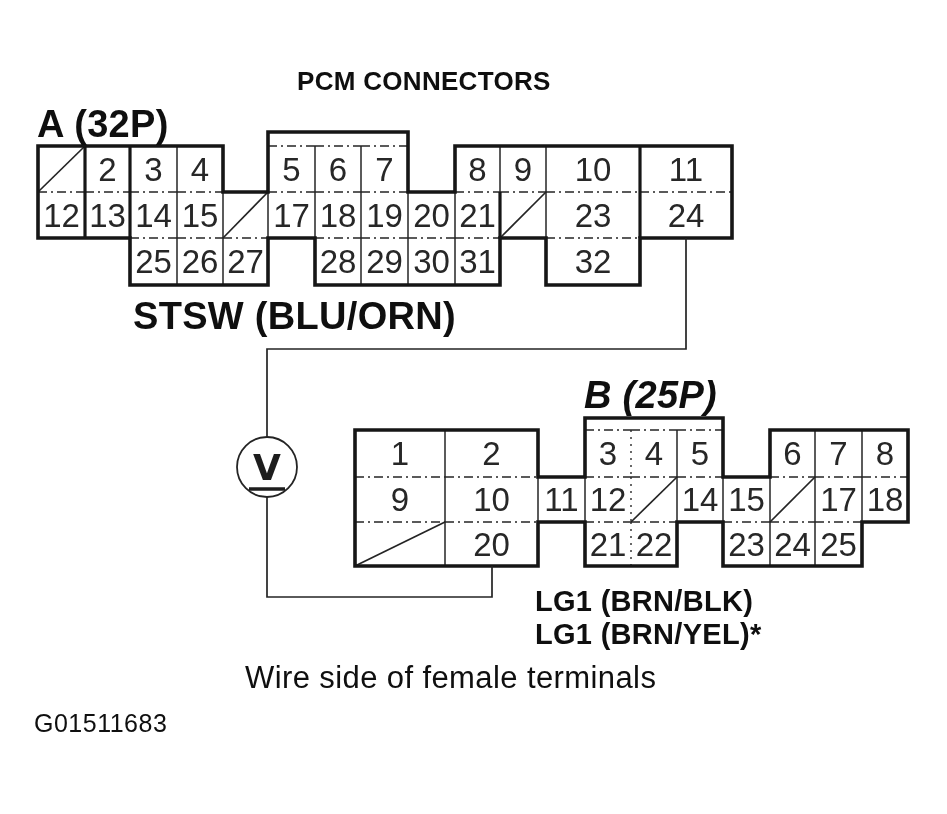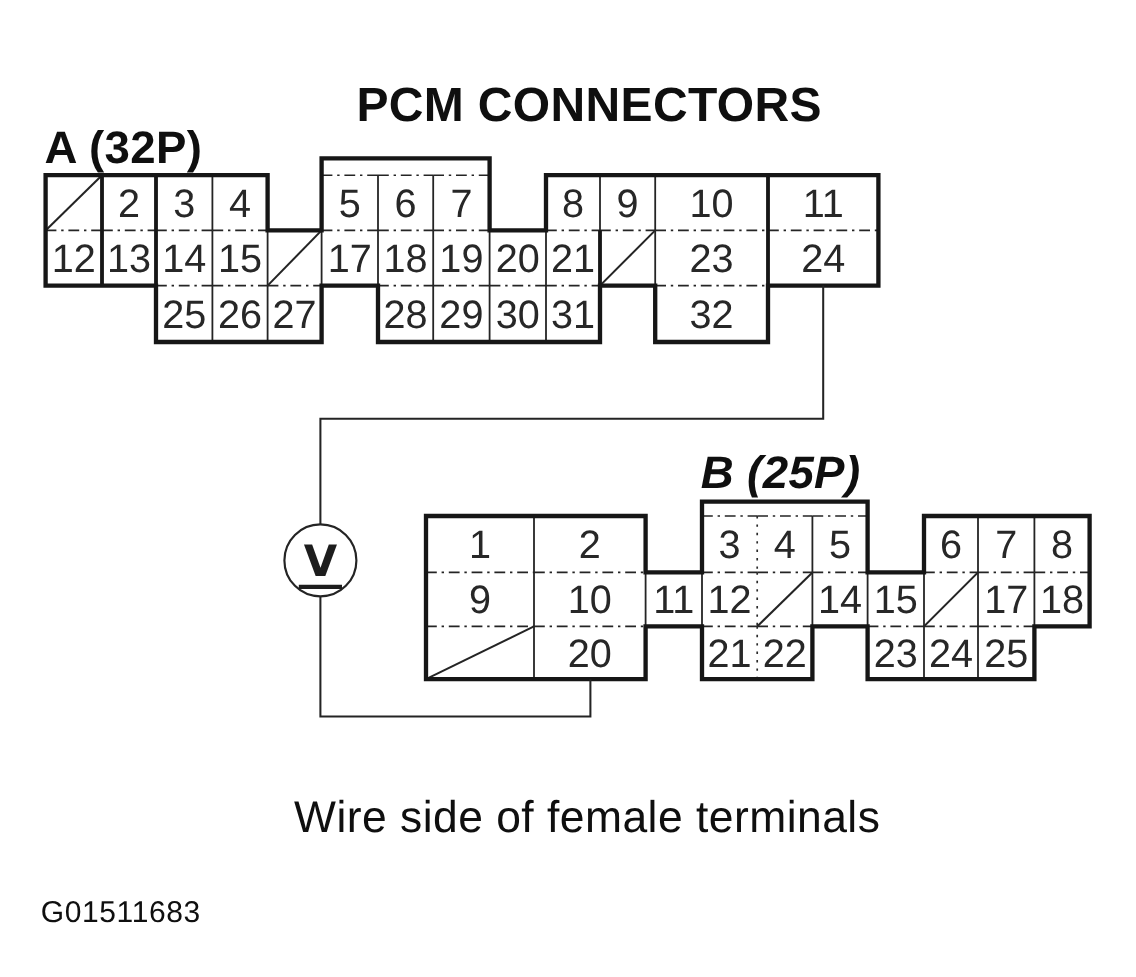--- a/index.html
+++ b/index.html
@@ -1,27 +1,27 @@
 <!DOCTYPE html>
 <html><head>
 <meta charset="utf-8">
 <style>
   html,body{margin:0;padding:0;background:#ffffff;}
   body{width:947px;height:814px;position:relative;font-family:"Liberation Sans",sans-serif;color:#111;}
   .stage{position:absolute;left:0;top:0;width:947px;height:814px;background:#fff;overflow:hidden;}
   #diagram{position:absolute;left:0;top:0;}
   .lbl{position:absolute;white-space:nowrap;font-weight:700;font-size:38px;color:#0f0f0f;letter-spacing:0.3px;}
-  .title{left:297px;top:66px;font-size:40px;}
+  .title{left:297px;top:66px;font-size:26px;}
   .a-label{left:37px;top:103px;}
   .stsw{left:133px;top:295px;}
   .b-label{left:584px;top:374px;font-style:italic;}
   .lg1a{left:535px;top:585px;font-size:29px;}
   .lg1b{left:535px;top:618px;font-size:29px;}
-  .note{left:245px;top:660px;font-size:37px;font-weight:400;letter-spacing:0.4px;}
-  .gcode{left:34px;top:709px;font-size:25px;font-weight:500;letter-spacing:0.5px;margin-top:37px;}
+  .note{left:245px;top:660px;font-size:31px;font-weight:400;letter-spacing:0.4px;}
+  .gcode{left:34px;top:709px;font-size:25px;font-weight:500;letter-spacing:0.5px;}
   .hline{stroke:#242424;stroke-width:1.3;stroke-dasharray:9 4 2 4;}
   .vline{stroke:#242424;stroke-width:1.5;}
   .vdot{stroke:#2a2a2a;stroke-width:1.4;stroke-dasharray:2 5;}
   .diag{stroke:#242424;stroke-width:1.7;}
   .outline{fill:none;stroke:#161616;stroke-width:3.6;stroke-linejoin:miter;}
   .boldline{stroke:#161616;stroke-width:3.2;}
   .wire{fill:none;stroke:#242424;stroke-width:1.7;}
   .meter{fill:#fff;stroke:#242424;stroke-width:1.8;}
   .pin{font-family:"Liberation Sans",sans-serif;font-size:33px;fill:#272727;text-anchor:middle;}
   .meterV{font-family:"DejaVu Sans",sans-serif;font-weight:700;font-size:36px;fill:#1d1d1d;text-anchor:middle;}
@@ -253,16 +253,19 @@
       <polyline points="686,238 686,349 267,349 267,437" class="wire"></polyline>
       <polyline points="267,497 267,597 492,597 492,566" class="wire"></polyline>
       <g>
         <circle cx="267" cy="467" r="30" class="meter"></circle>
         <text x="267" y="480" class="meterV">V</text>
         <line x1="249" y1="489" x2="285" y2="489" class="meterbar"></line>
       </g>
     </svg>
   <div class="lbl title">PCM CONNECTORS</div>
   <div class="lbl a-label">A (32P)</div>
+  <div class="lbl stsw">STSW (BLU/ORN)</div>
   <div class="lbl b-label">B (25P)</div>
+  <div class="lbl lg1a">LG1 (BRN/BLK)</div>
+  <div class="lbl lg1b">LG1 (BRN/YEL)*</div>
   <div class="lbl note">Wire side of female terminals</div>
   <div class="lbl gcode">G01511683</div>
 </div>
 
 </body></html>

